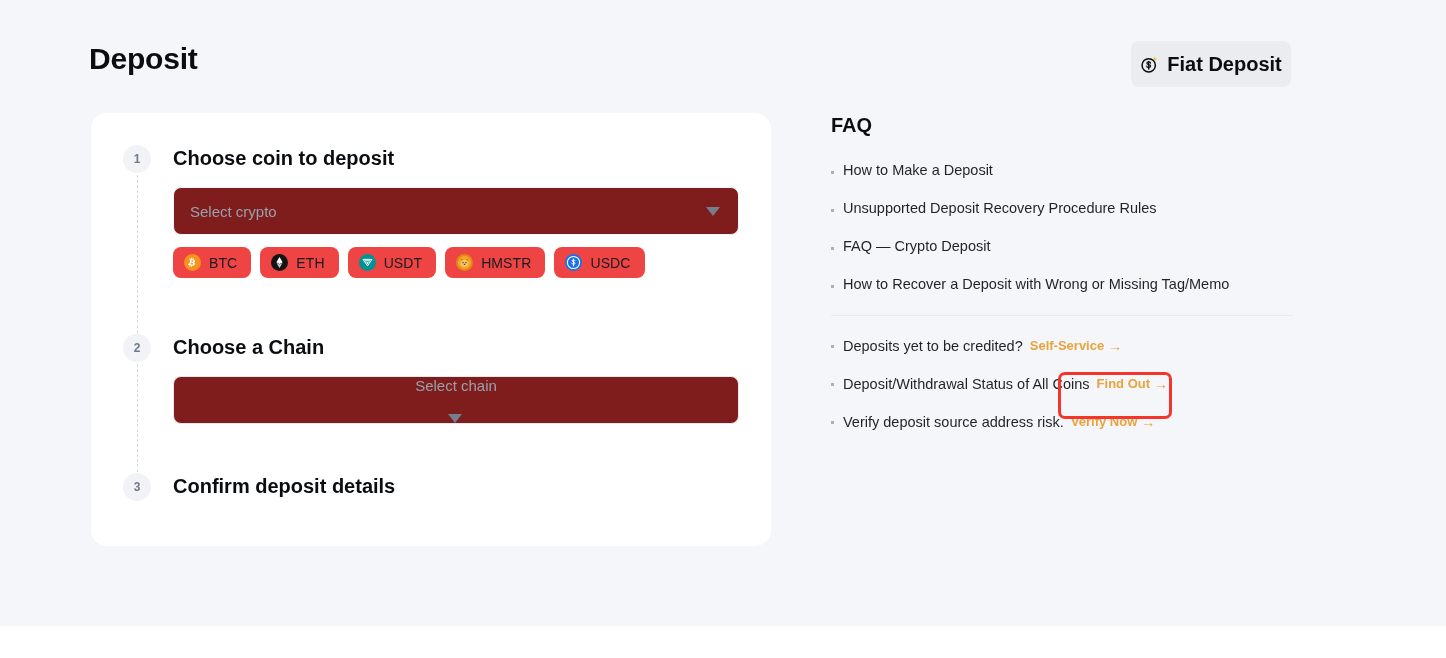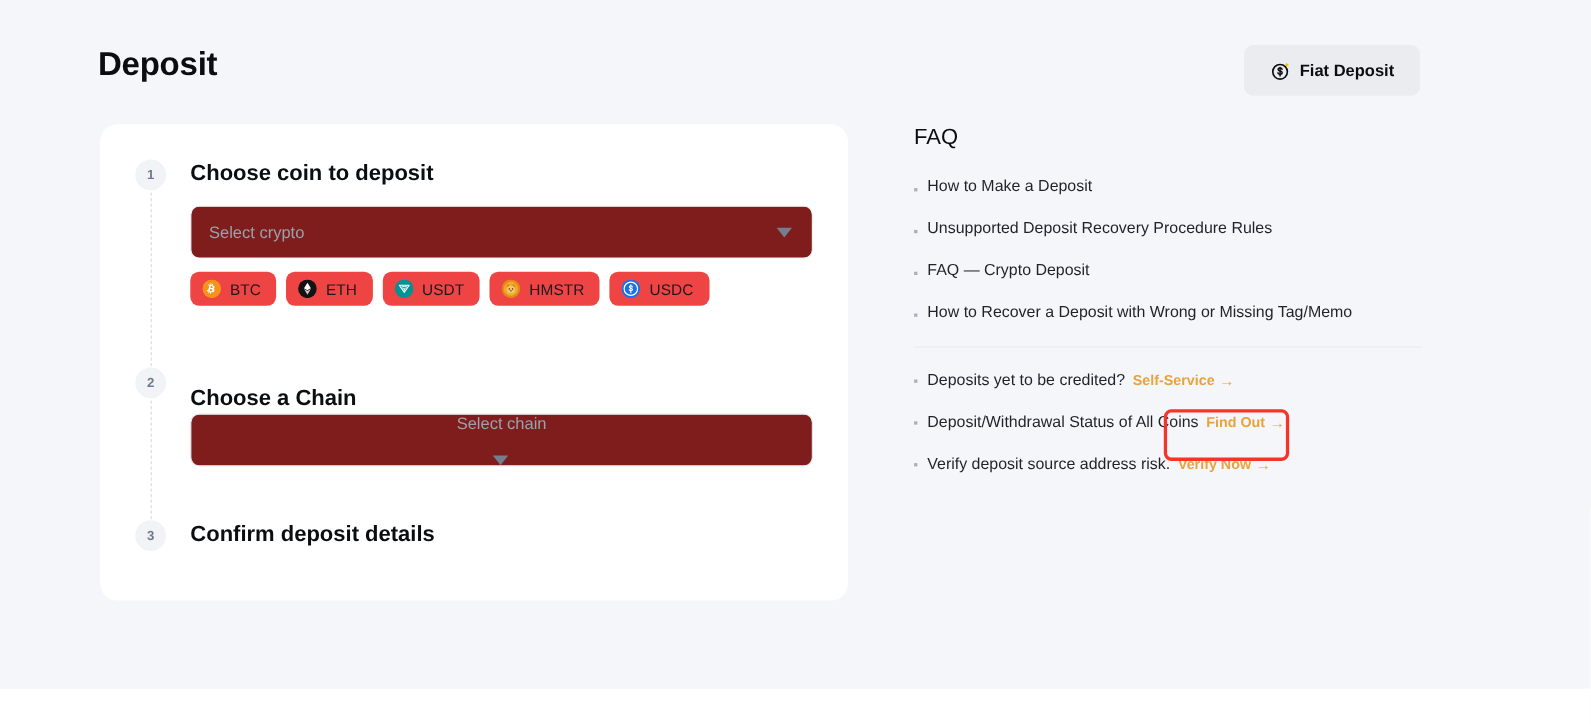--- a/index.html
+++ b/index.html
@@ -47,21 +47,21 @@
     border: none;
     border-radius: 8px;
     display: flex;
     align-items: center;
     justify-content: center;
     gap: 8px;
     cursor: pointer;
     font-family: inherit;
   }
   .fiat-btn .label {
-    font-size: 15px;
+    font-size: 20px;
     font-weight: 700;
     color: #0b0e11;
   }
   .fiat-icon { width: 19px; height: 19px; display: block; }
 
   
   .card {
     position: absolute;
     left: 91px; top: 113px;
     width: 680px; height: 433px;
@@ -99,21 +99,21 @@
 
   .step-title {
     position: absolute;
     left: 82px;
     font-size: 20px;
     font-weight: 700;
     color: #0b0e11;
     line-height: 28px;
   }
   .step-title.t1 { top: 31px; }
-  .step-title.t2 { top: 220px; margin-top: 15px; }
+  .step-title.t2 { top: 220px; }
   .step-title.t3 { top: 359px; }
 
   .select-box {
     position: absolute;
     left: 82px;
     width: 566px; height: 48px;
     background: #7f1d1d;
     border: 1px solid #f2f3f7;
     border-radius: 8px;
     display: flex;
@@ -163,21 +163,21 @@
   .coin-ico { width: 17px; height: 17px; display: block; flex: none; }
 
   
   .faq {
     position: absolute;
     left: 831px; top: 112px;
     width: 462px;
   }
   .faq-title {
     font-size: 20px;
-    font-weight: 400;
+    font-weight: 700;
     color: #0b0e11;
     line-height: 26px;
     margin-bottom: 22px;
   }
   .faq-list { list-style: none; }
   .faq-item {
     display: flex;
     align-items: flex-start;
     gap: 9px;
     margin-bottom: 18px;

